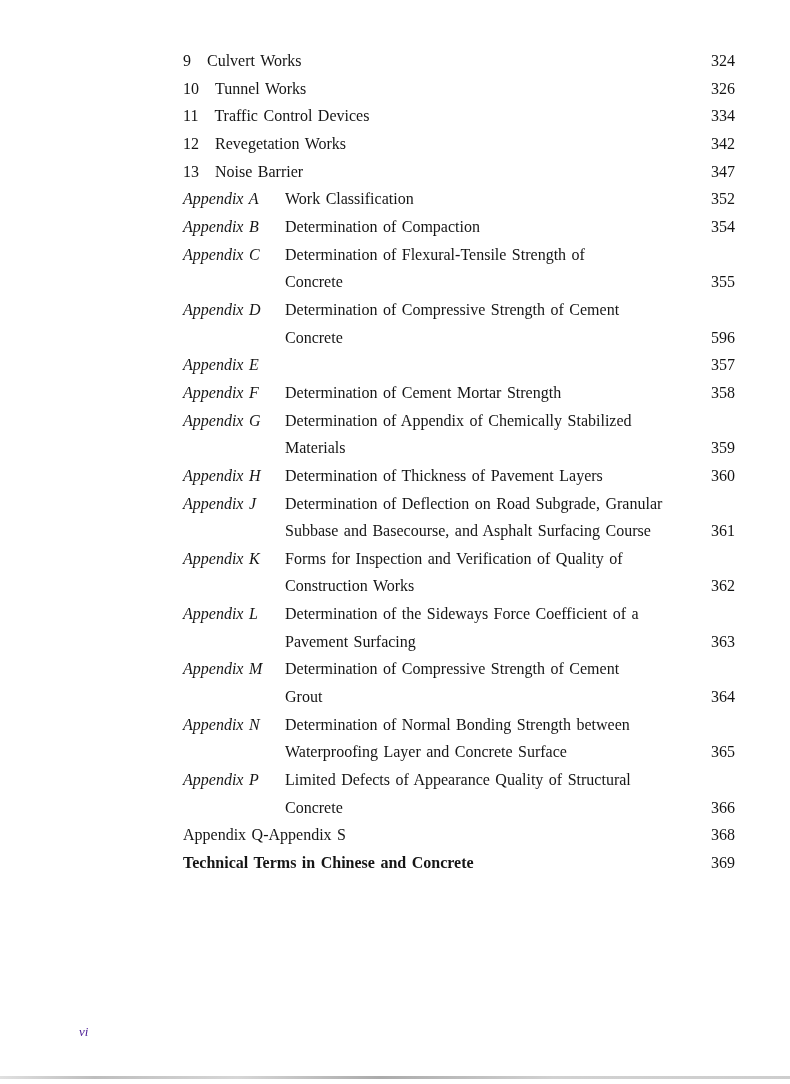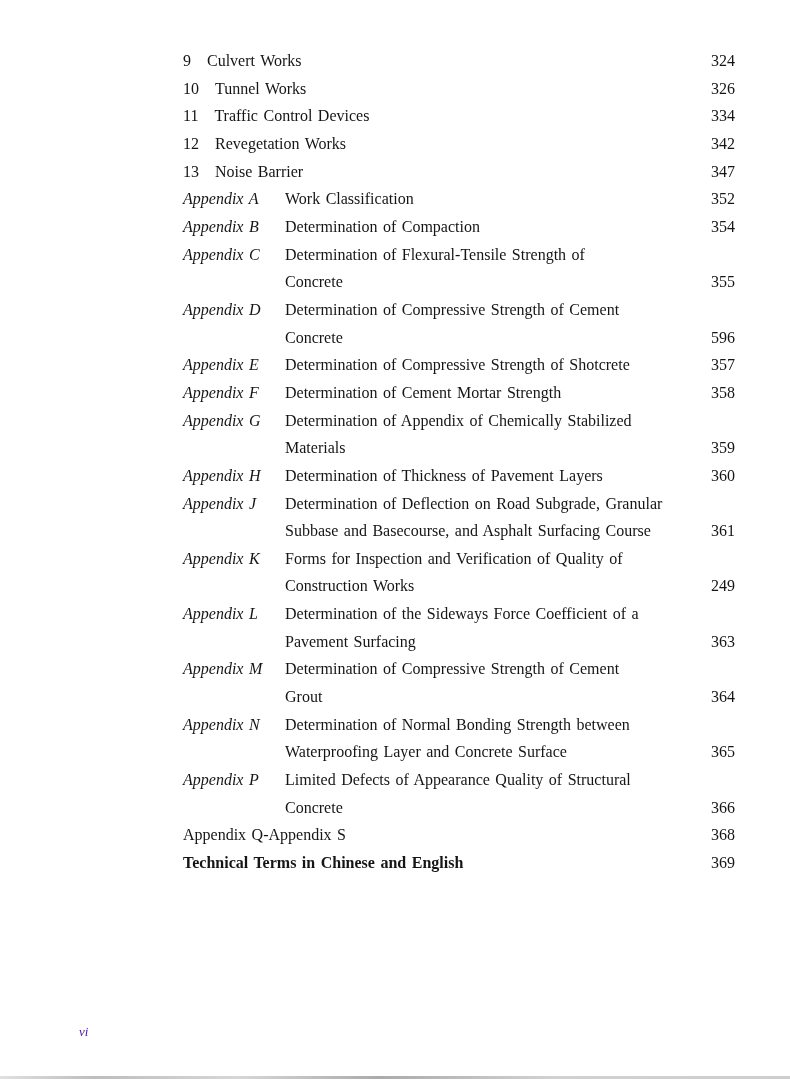--- a/index.html
+++ b/index.html
@@ -143,21 +143,20 @@
           <span class="entry-text">Determination of Compressive Strength of Cement</span>
         </div>
         <div class="entry-line indent-appendix">
           <span class="entry-text">Concrete</span>
           <span class="entry-page">596</span>
         </div>
       </div>
       <div class="toc-entry">
         <div class="entry-line">
           <span class="entry-label label-appendix">Appendix E</span>
-          <span class="entry-text">Determination of Compressive Strength of Shotcrete</span>
           <span class="entry-page">357</span>
         </div>
       </div>
       <div class="toc-entry">
         <div class="entry-line">
           <span class="entry-label label-appendix">Appendix F</span>
           <span class="entry-text">Determination of Cement Mortar Strength</span>
           <span class="entry-page">358</span>
         </div>
       </div>
@@ -188,21 +187,21 @@
           <span class="entry-page">361</span>
         </div>
       </div>
       <div class="toc-entry">
         <div class="entry-line">
           <span class="entry-label label-appendix">Appendix K</span>
           <span class="entry-text">Forms for Inspection and Verification of Quality of</span>
         </div>
         <div class="entry-line indent-appendix">
           <span class="entry-text">Construction Works</span>
-          <span class="entry-page">249</span>
+          <span class="entry-page">362</span>
         </div>
       </div>
       <div class="toc-entry">
         <div class="entry-line">
           <span class="entry-label label-appendix">Appendix L</span>
           <span class="entry-text">Determination of the Sideways Force Coefficient of a</span>
         </div>
         <div class="entry-line indent-appendix">
           <span class="entry-text">Pavement Surfacing</span>
           <span class="entry-page">363</span>
@@ -239,20 +238,20 @@
         </div>
       </div>
       <div class="toc-entry">
         <div class="entry-line">
           <span class="entry-text">Appendix Q-Appendix S</span>
           <span class="entry-page">368</span>
         </div>
       </div>
       <div class="toc-entry bold">
         <div class="entry-line">
-          <span class="entry-text">Technical Terms in Chinese and English</span>
+          <span class="entry-text">Technical Terms in Chinese and Concrete</span>
           <span class="entry-page">369</span>
         </div>
       </div>
     </div>
   <div class="footer-page">vi</div>
   <div class="scan-edge"></div>
 </div>
 
 </body></html>

